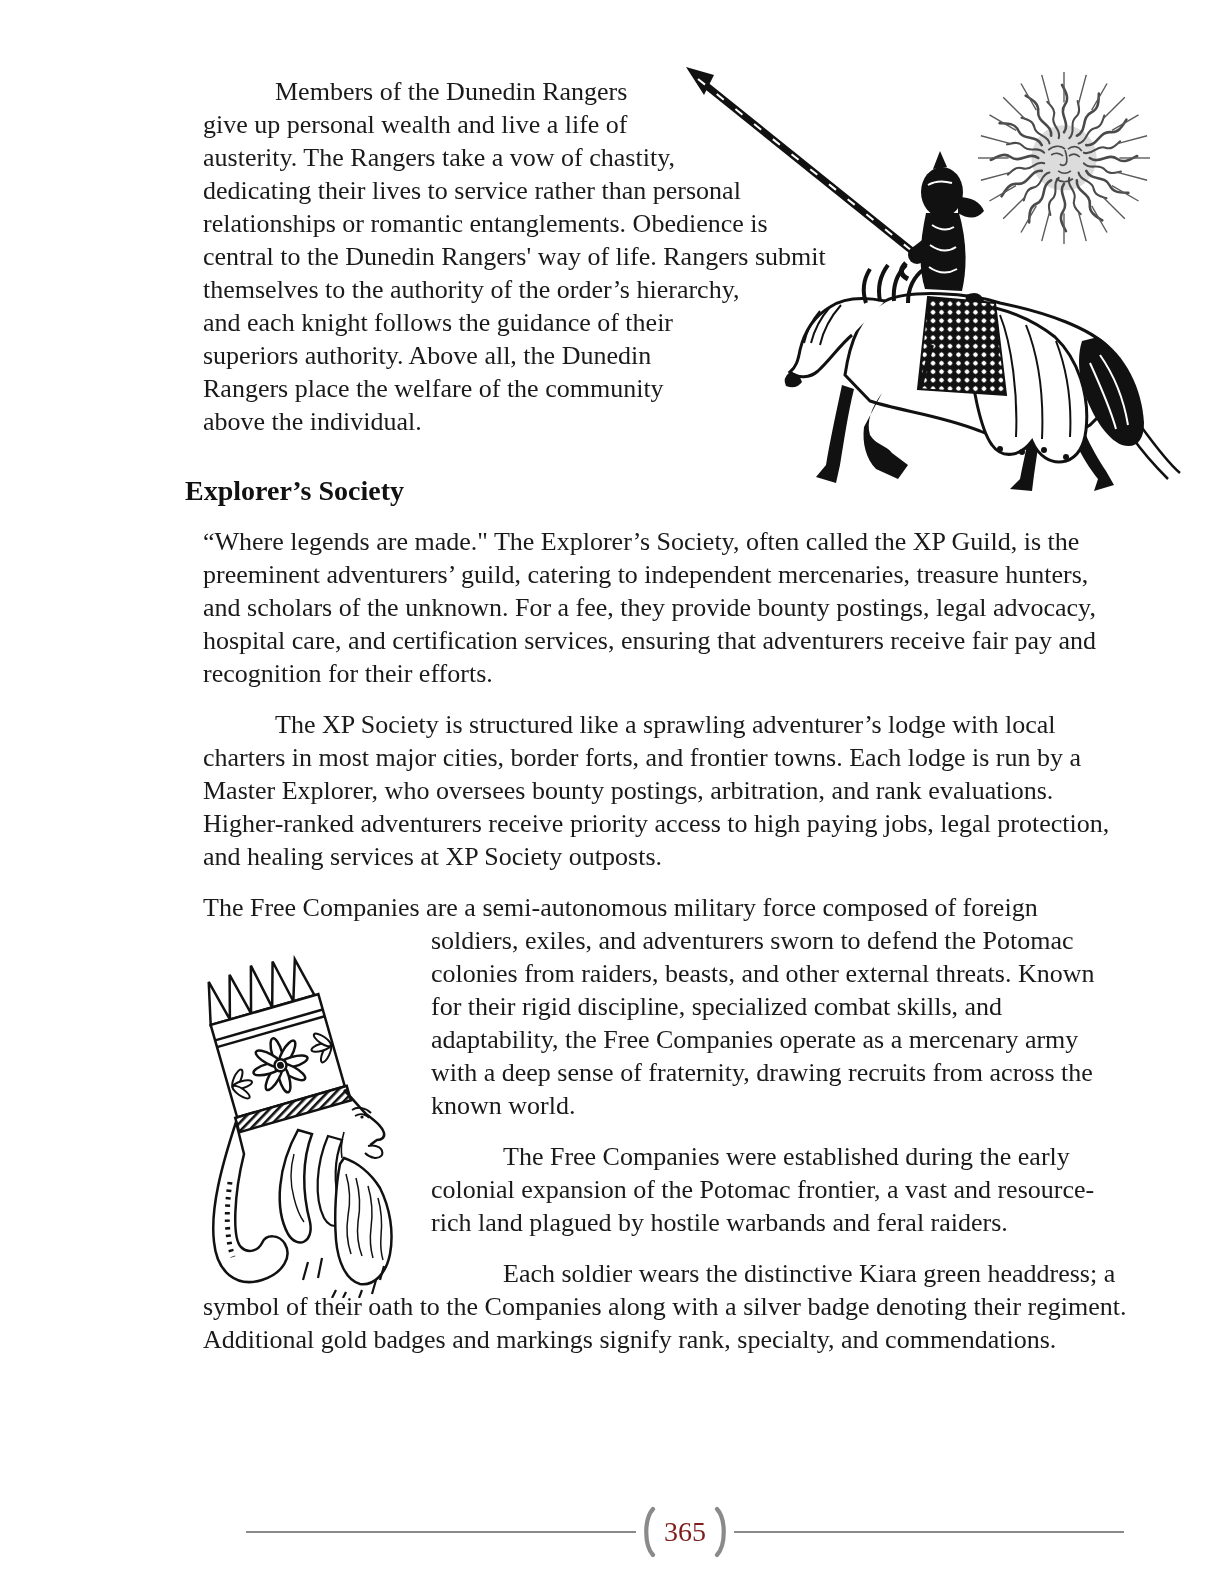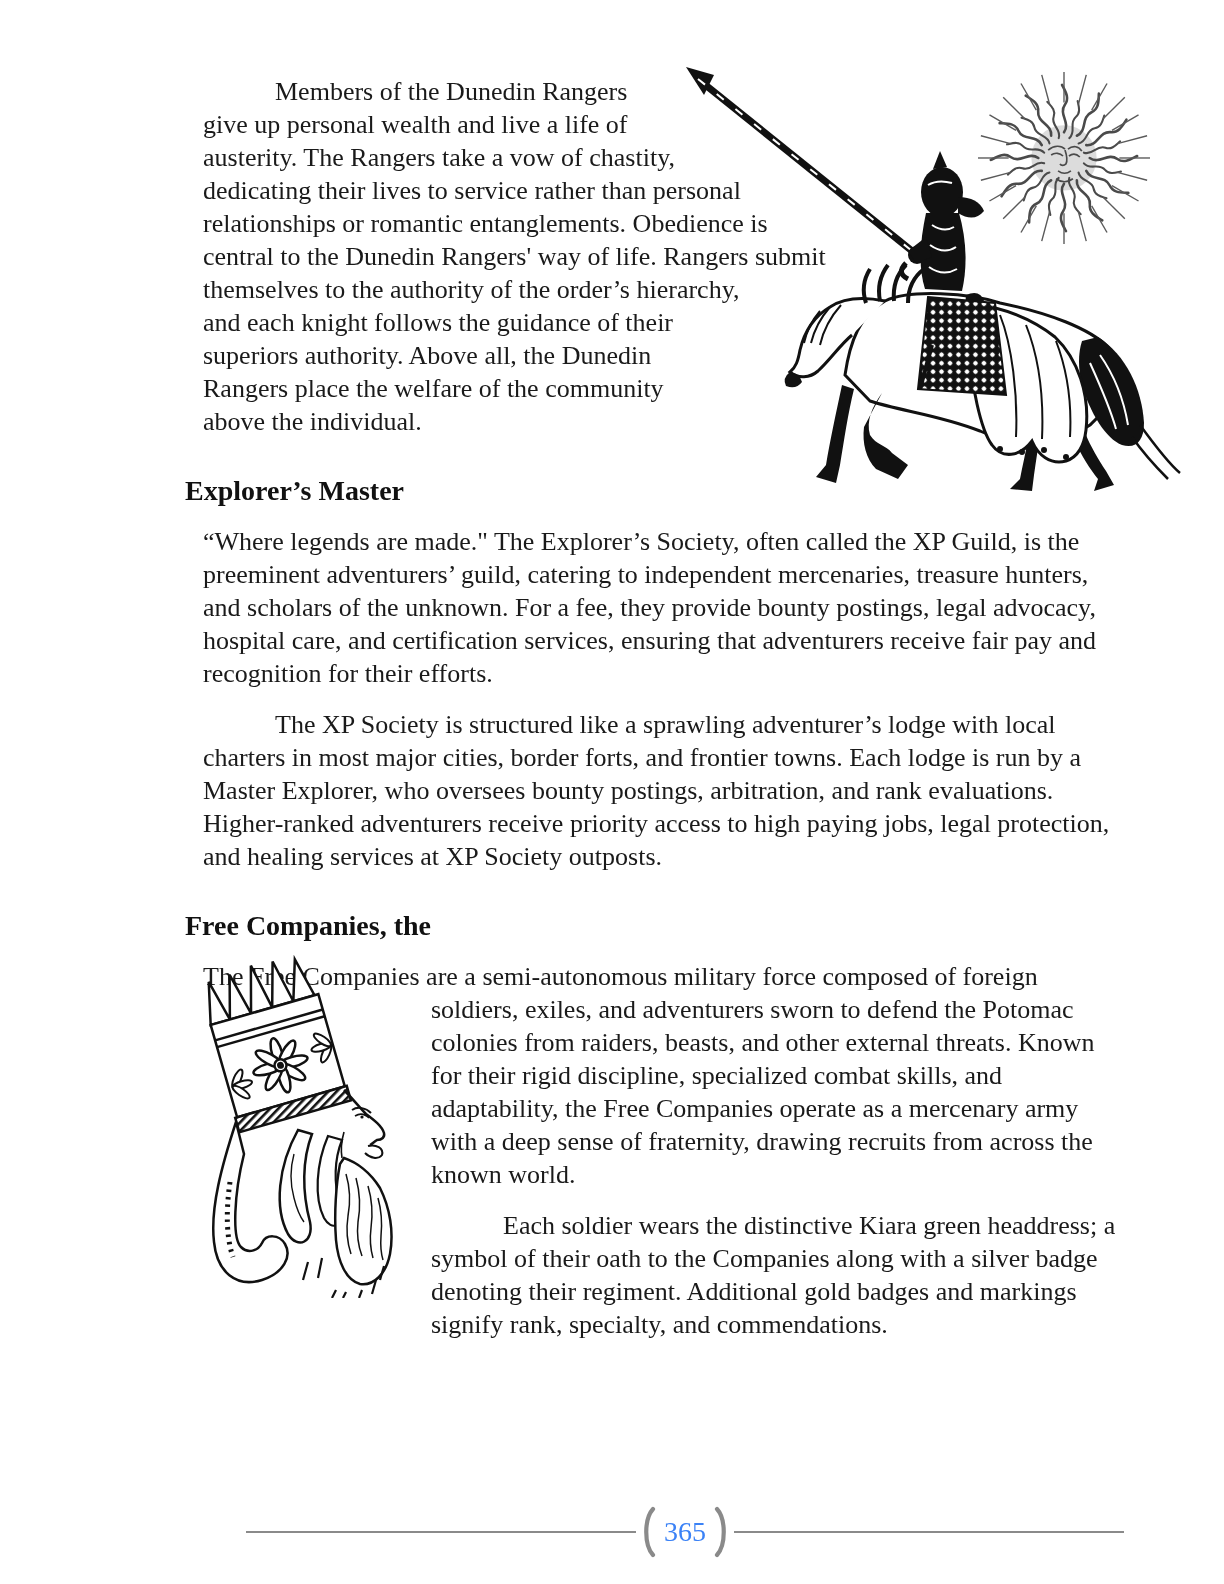--- a/index.html
+++ b/index.html
@@ -11,43 +11,43 @@
   h2{font-size:28px;line-height:33px;margin:36px 0 0 0;font-weight:700;color:#111;}
   
   .knight-shape{float:right;width:505px;height:450px;shape-margin:12px;
     shape-outside:polygon(53px 10px,265px 190px,250px 208px,135px 230px,112px 305px,165px 335px,190px 450px,505px 450px,505px 0px);}
   .king-shape{float:left;width:228px;height:368px;
     shape-outside:polygon(0px 36px,228px 36px,228px 368px,0px 368px);}
   .illus{position:absolute;}
   .footer{position:absolute;left:246px;top:1506px;width:878px;display:flex;align-items:center;}
   .rule{flex:1;height:2.5px;background:#8a8a8a;}
   .pn-group{display:flex;align-items:center;margin:0 4px;}
-  .page-num{font-size:28px;line-height:48px;color:#3b82f6;padding:0 8px;font-family:"Liberation Serif",serif;}
+  .page-num{font-size:28px;line-height:48px;color:#7f1d1d;padding:0 8px;font-family:"Liberation Serif",serif;}
 </style>
 </head>
 <body>
 
 <div class="page">
 
   <div class="content">
 
     <p class="indent">
       <span class="knight-shape"></span>
       <span>Members of the Dunedin Rangers give up personal wealth and live a life of austerity. The Rangers take a vow of chastity, dedicating their lives to service rather than personal relationships or romantic entanglements. Obedience is central to the Dunedin Rangers' way of life. Rangers submit themselves to the authority of the order’s hierarchy, and each knight follows the guidance of their superiors authority. Above all, the Dunedin Rangers place the welfare of the community above the individual.</span>
     </p>
 
-    <h2>Explorer’s Master</h2>
+    <h2>Explorer’s Society</h2>
     <p>“Where legends are made." The Explorer’s Society, often called the XP Guild, is the preeminent adventurers’ guild, catering to independent mercenaries, treasure hunters, and scholars of the unknown. For a fee, they provide bounty postings, legal advocacy, hospital care, and certification services, ensuring that adventurers receive fair pay and recognition for their efforts.</p>
     <p class="indent">The XP Society is structured like a sprawling adventurer’s lodge with local charters in most major cities, border forts, and frontier towns. Each lodge is run by a Master Explorer, who oversees bounty postings, arbitration, and rank evaluations. Higher-ranked adventurers receive priority access to high paying jobs, legal protection, and healing services at XP Society outposts.</p>
 
-    <h2>Free Companies, the</h2>
     <p>
       <span class="king-shape"></span>
       <span>The Free Companies are a semi-autonomous military force composed of foreign soldiers, exiles, and adventurers sworn to defend the Potomac colonies from raiders, beasts, and other external threats. Known for their rigid discipline, specialized combat skills, and adaptability, the Free Companies operate as a mercenary army with a deep sense of fraternity, drawing recruits from across the known world.</span>
     </p>
+    <p class="indent">The Free Companies were established during the early colonial expansion of the Potomac frontier, a vast and resource-rich land plagued by hostile warbands and feral raiders.</p>
     <p class="indent">Each soldier wears the distinctive Kiara green headdress; a symbol of their oath to the Companies along with a silver badge denoting their regiment. Additional gold badges and markings signify rank, specialty, and commendations.</p>
 
   </div>
 
   <svg class="illus" style="left:670px;top:45px" width="520" height="460" viewBox="0 0 520 460">
     <defs>
       <pattern id="pdots" width="12" height="12" patternUnits="userSpaceOnUse" patternTransform="rotate(45)">
         <rect width="12" height="12" fill="#111"></rect>
         <circle cx="3" cy="3" r="2.3" fill="#fff"></circle>
         <circle cx="9" cy="9" r="2.3" fill="#fff"></circle>

